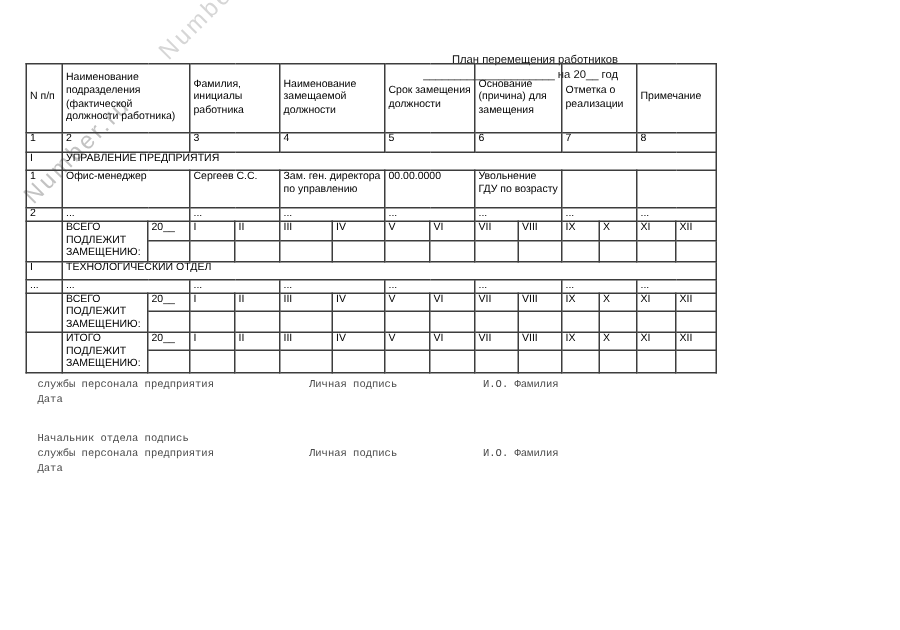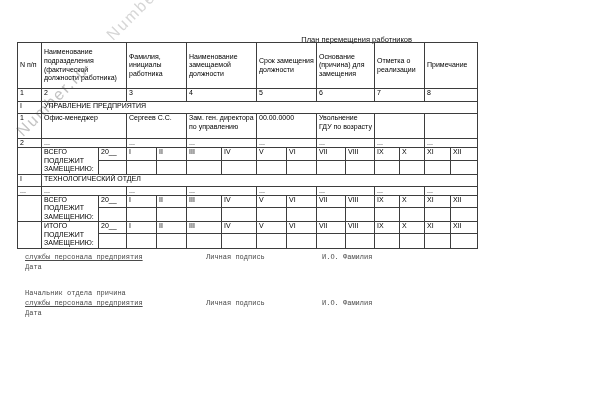--- a/index.html
+++ b/index.html
@@ -31,36 +31,37 @@
   tr.tot-a { height:12px; }
   tr.tot-b { height:13px; }
   tr.tot-b2{ height:14px; }
   td.lbl   { text-transform:uppercase; }
 
   
   .footer { position:absolute; left:25px; top:252px; width:420px; z-index:1;
             font-family:"Liberation Mono","DejaVu Sans Mono",monospace;
             font-size:7px; line-height:10px; color:#4a4a4a; }
   .sig-block + .sig-block { margin-top:16px; }
-  .sig-line2 { position:relative;text-decoration:underline; }
+  .sig-line2 { position:relative; }
   .sig-sign { position:absolute; left:181px; top:0; }
   .sig-name { position:absolute; left:297px; top:0;text-align:right; }
 </style>
 </head>
 <body>
 
 <div class="page">
 
   <div class="watermark">
     <span class="wm wm1">Number.ru</span>
     <span class="wm wm2">Number.ru</span>
   </div>
 
   <div class="title-block">
     <div>План перемещения работников</div>
+    <div>_____________________ на 20__ год</div>
   </div>
 
   <table class="plan">
     <colgroup>
       <col style="width:24px">
         <col style="width:57px">
         <col style="width:28px">
       <col style="width:30px">
         <col style="width:30px">
         <col style="width:35px">
@@ -245,21 +246,21 @@
   <div class="footer">
     <div class="sig-block">
       <div class="sig-line2">
         <span>службы персонала предприятия</span>
         <span class="sig-sign">Личная подпись</span>
         <span class="sig-name">И.О. Фамилия</span>
       </div>
       <div>Дата</div>
     </div>
     <div class="sig-block">
-      <div>Начальник отдела причина</div>
+      <div>Начальник отдела подпись</div>
       <div class="sig-line2">
         <span>службы персонала предприятия</span>
         <span class="sig-sign">Личная подпись</span>
         <span class="sig-name">И.О. Фамилия</span>
       </div>
       <div>Дата</div>
     </div>
   </div>
 
 </div>

